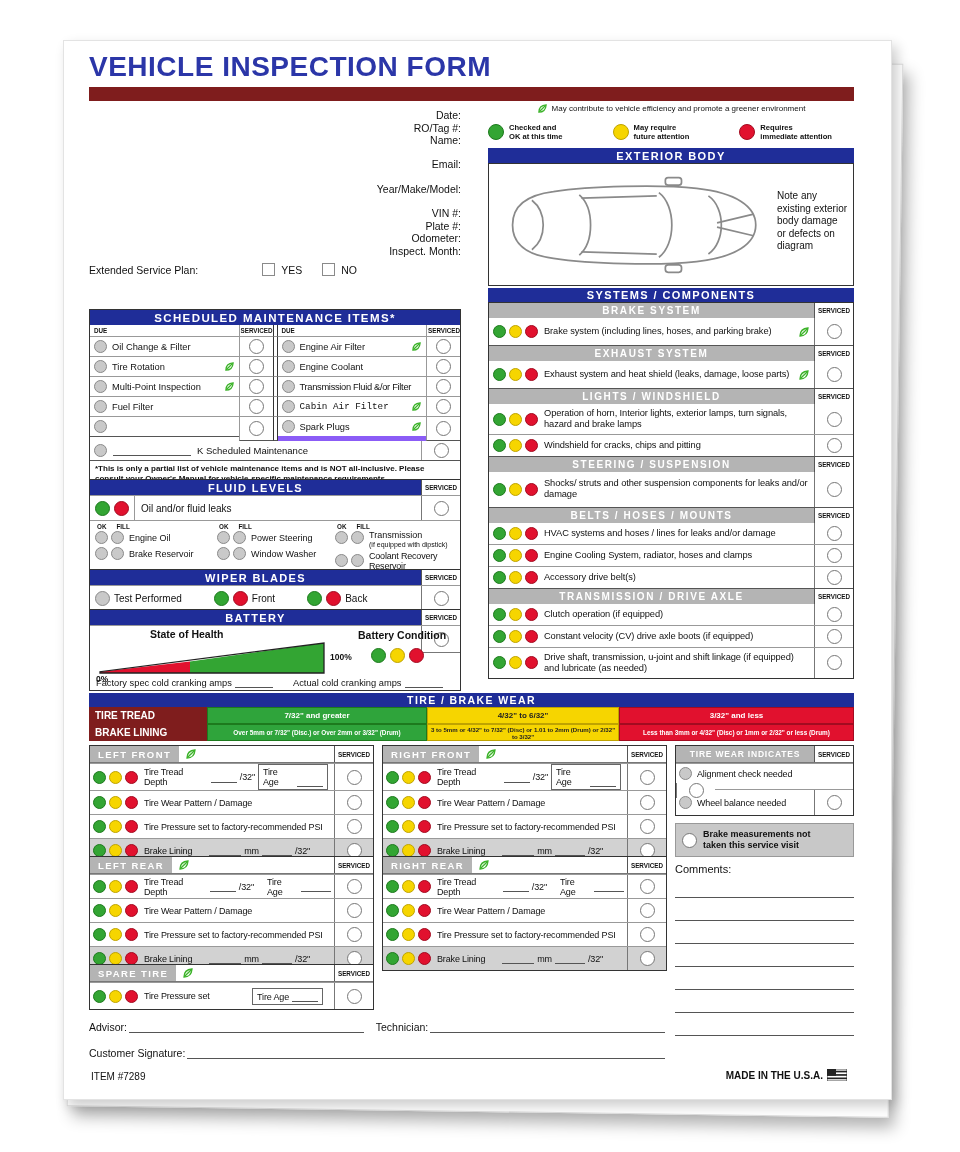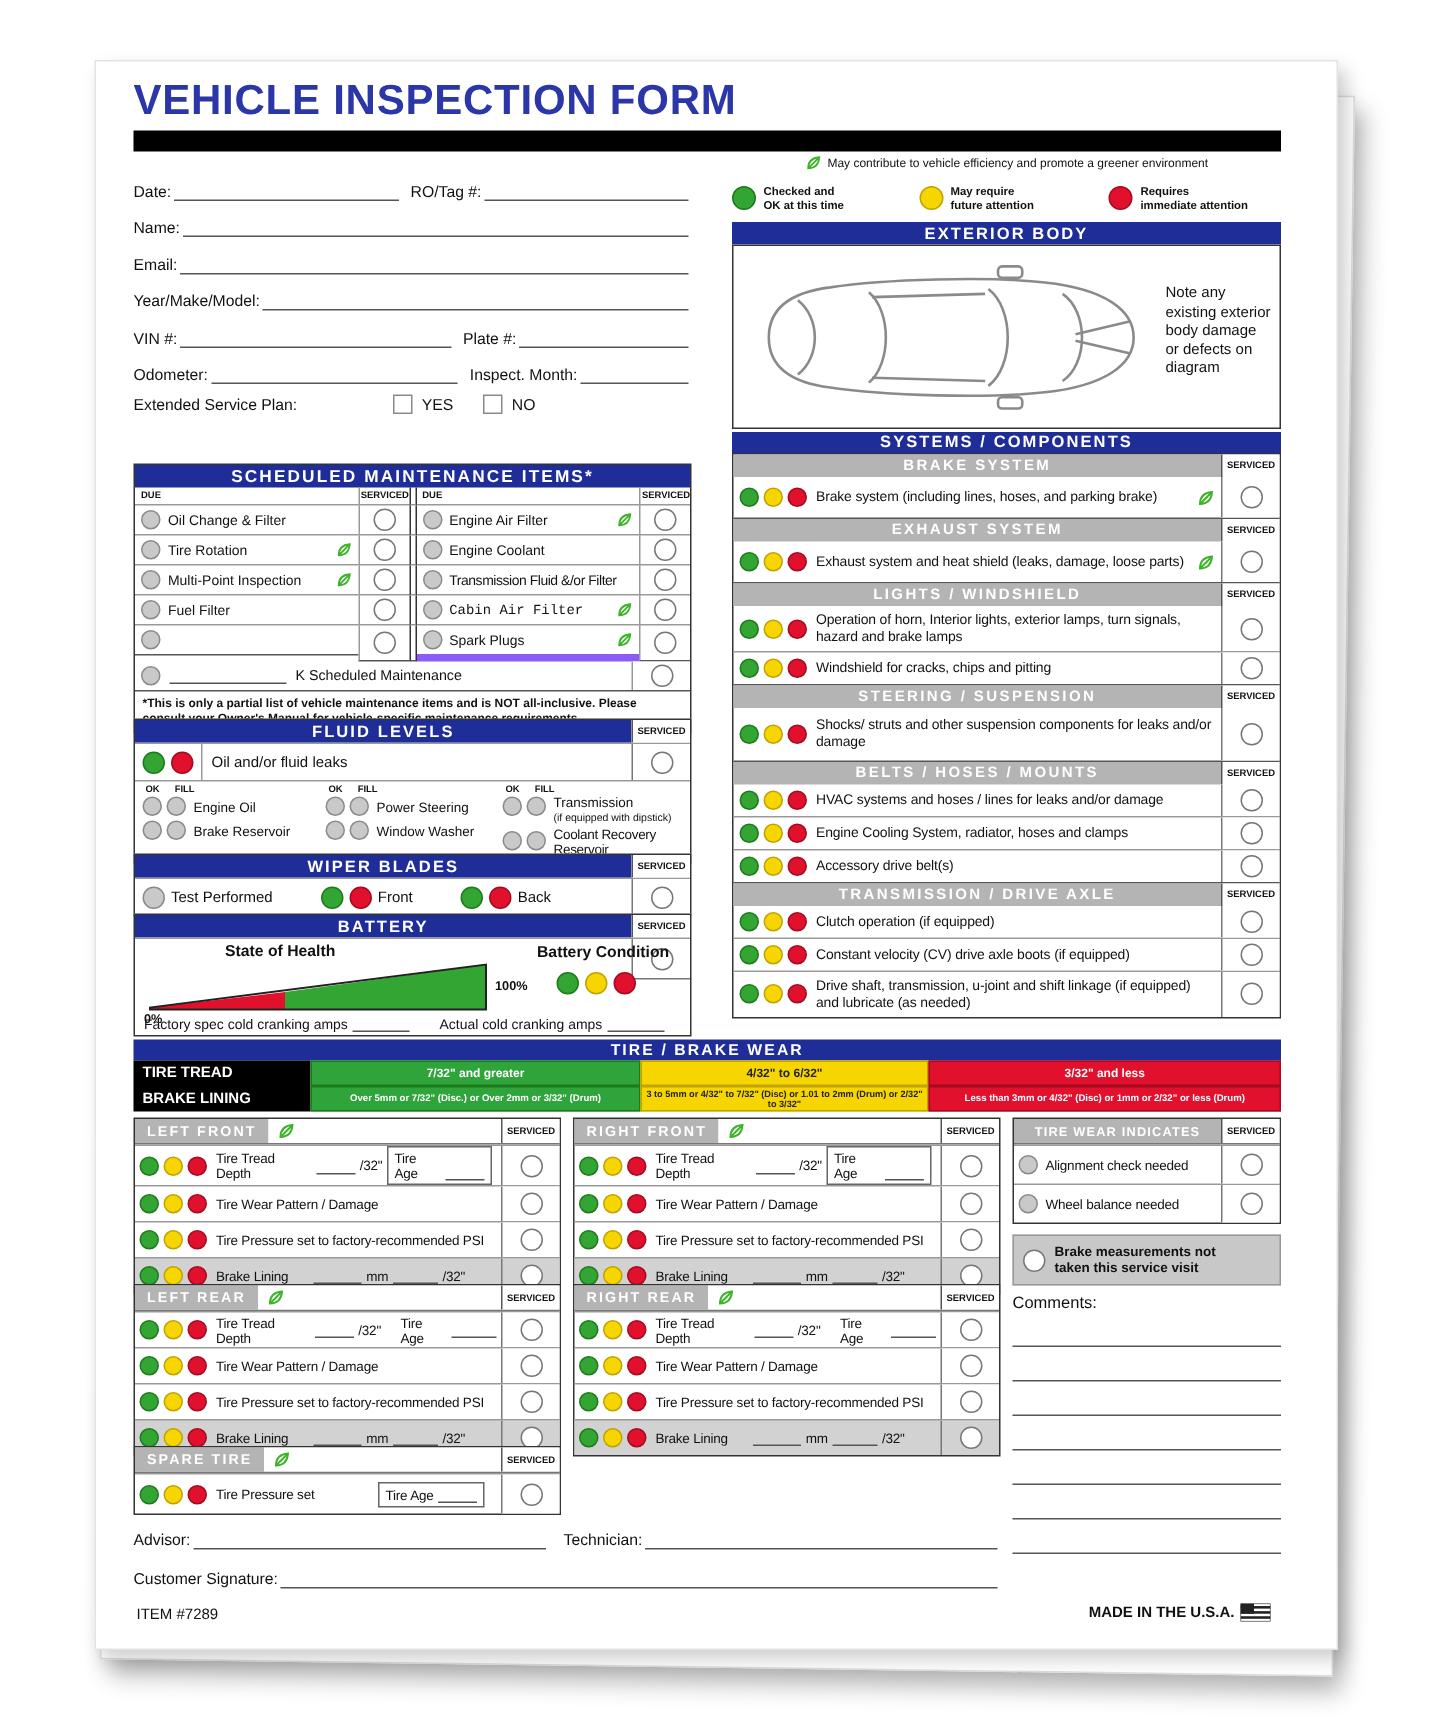--- a/index.html
+++ b/index.html
@@ -1,39 +1,39 @@
 <!DOCTYPE html>
 <html><head>
 <meta charset="utf-8">
 <style>
   html,body{margin:0;padding:0;}
   body{width:960px;height:1152px;background:#fff;font-family:"Liberation Sans",sans-serif;color:#111;position:relative;overflow:hidden;}
   .sheet{position:absolute;background:#fff;}
   #sheet2{left:74px;top:58px;width:820px;height:1052px;transform:rotate(0.8deg);box-shadow:6px 10px 16px rgba(0,0,0,.30);border:1px solid #ddd;}
   #paper{left:63px;top:40px;width:827px;height:1058px;box-shadow:5px 6px 12px rgba(0,0,0,.20);border:1px solid #e3e3e3;}
   .abs{position:absolute;}
-  .navy{background:#000000;}
+  .navy{background:#7f1d1d;}
   .nhead{background:#1f2d98;color:#fff;font-weight:bold;text-align:center;letter-spacing:1.4px;display:flex;align-items:center;justify-content:center;font-size:11px;}
   .ghead{background:#b4b4b4;color:#fff;font-weight:bold;letter-spacing:1.6px;display:flex;align-items:center;justify-content:center;font-size:10px;}
   .srvh{width:38px;font-size:6.3px;font-weight:bold;display:flex;align-items:center;justify-content:center;background:#fff;border-left:1px solid #555;color:#111;letter-spacing:0;}
   .srvcell{width:38px;border-left:1px solid #777;display:flex;align-items:center;justify-content:center;background:#fff;}
   .c{display:inline-block;border-radius:50%;box-sizing:border-box;flex:none;}
   .c13{width:13px;height:13px;} .c15{width:15px;height:15px;} .c16{width:16px;height:16px;}
   .cg{background:#33a533;border:1px solid #1d7a1d;}
   .cy{background:#f6d500;border:1px solid #bfa300;}
   .cr{background:#e1112e;border:1px solid #a30b20;}
   .cgr{background:#c9c9c9;border:1px solid #8a8a8a;}
   .cw{background:#fff;border:1px solid #777;}
   .bl{display:inline-block;border-bottom:1.2px solid #555;height:10px;flex:none;}
   .row{display:flex;align-items:center;}
   .tbl{border:1px solid #333;box-sizing:border-box;background:#fff;}
   .sys-row{display:flex;border-top:1px solid #999;}
   .sys-main{flex:1;display:flex;align-items:center;gap:3px;padding:4px 4px;}
   .sys-txt{font-size:9.3px;line-height:1.2;letter-spacing:-0.1px;flex:1;padding-left:3px;}
-  .irow{display:flex;align-items:flex-end;height:24.5px;font-size:10.5px;}
+  .irow{display:flex;align-items:flex-end;height:24.5px;font-size:10.5px;flex-direction:column;}
   .irow .bl{flex:1;margin:0 2px;}
   .lbl{white-space:nowrap;}
   .chk{width:13px;height:13px;border:1.4px solid #8a8a8a;display:inline-block;box-sizing:border-box;background:#fff;flex:none;}
   .smb{font-size:6.3px;font-weight:bold;}
   .tire-block{border:1px solid #333;box-sizing:border-box;background:#fff;position:absolute;}
   .t-head{display:flex;align-items:stretch;height:16px;border-bottom:1px solid #777;}
   .t-head .gbox{background:#b4b4b4;color:#fff;font-weight:bold;font-size:9.5px;letter-spacing:1.4px;display:flex;align-items:center;padding:0 8px;}
   .t-head .leafarea{flex:1;display:flex;align-items:center;padding-left:6px;background:#fff;}
   .t-row{display:flex;align-items:stretch;border-top:1px solid #999;}
   .t-row:first-of-type{border-top:none;}
@@ -839,21 +839,21 @@
           <span class="c c15 cw"></span>
         </div>
       </div>
   </div>
 
   <div class="tire-block" style="left:611px;top:704px;width:179px;">
     <div class="t-head">
         <div class="ghead" style="flex:1;font-size:8.5px;letter-spacing:0.8px;">TIRE WEAR INDICATES</div>
         <div class="srvh">SERVICED</div>
       </div>
-    <div class="t-row" style="height:25px;">
+    <div class="t-row" style="height:25px;flex-direction:column;">
         <div class="t-main">
           <span class="c c13 cgr"></span>
           <span style="margin-left:2px;">Alignment check needed</span>
         </div>
         <div class="srvcell">
           <span class="c c15 cw"></span>
         </div>
       </div>
     <div class="t-row" style="height:25px;">
         <div class="t-main">

